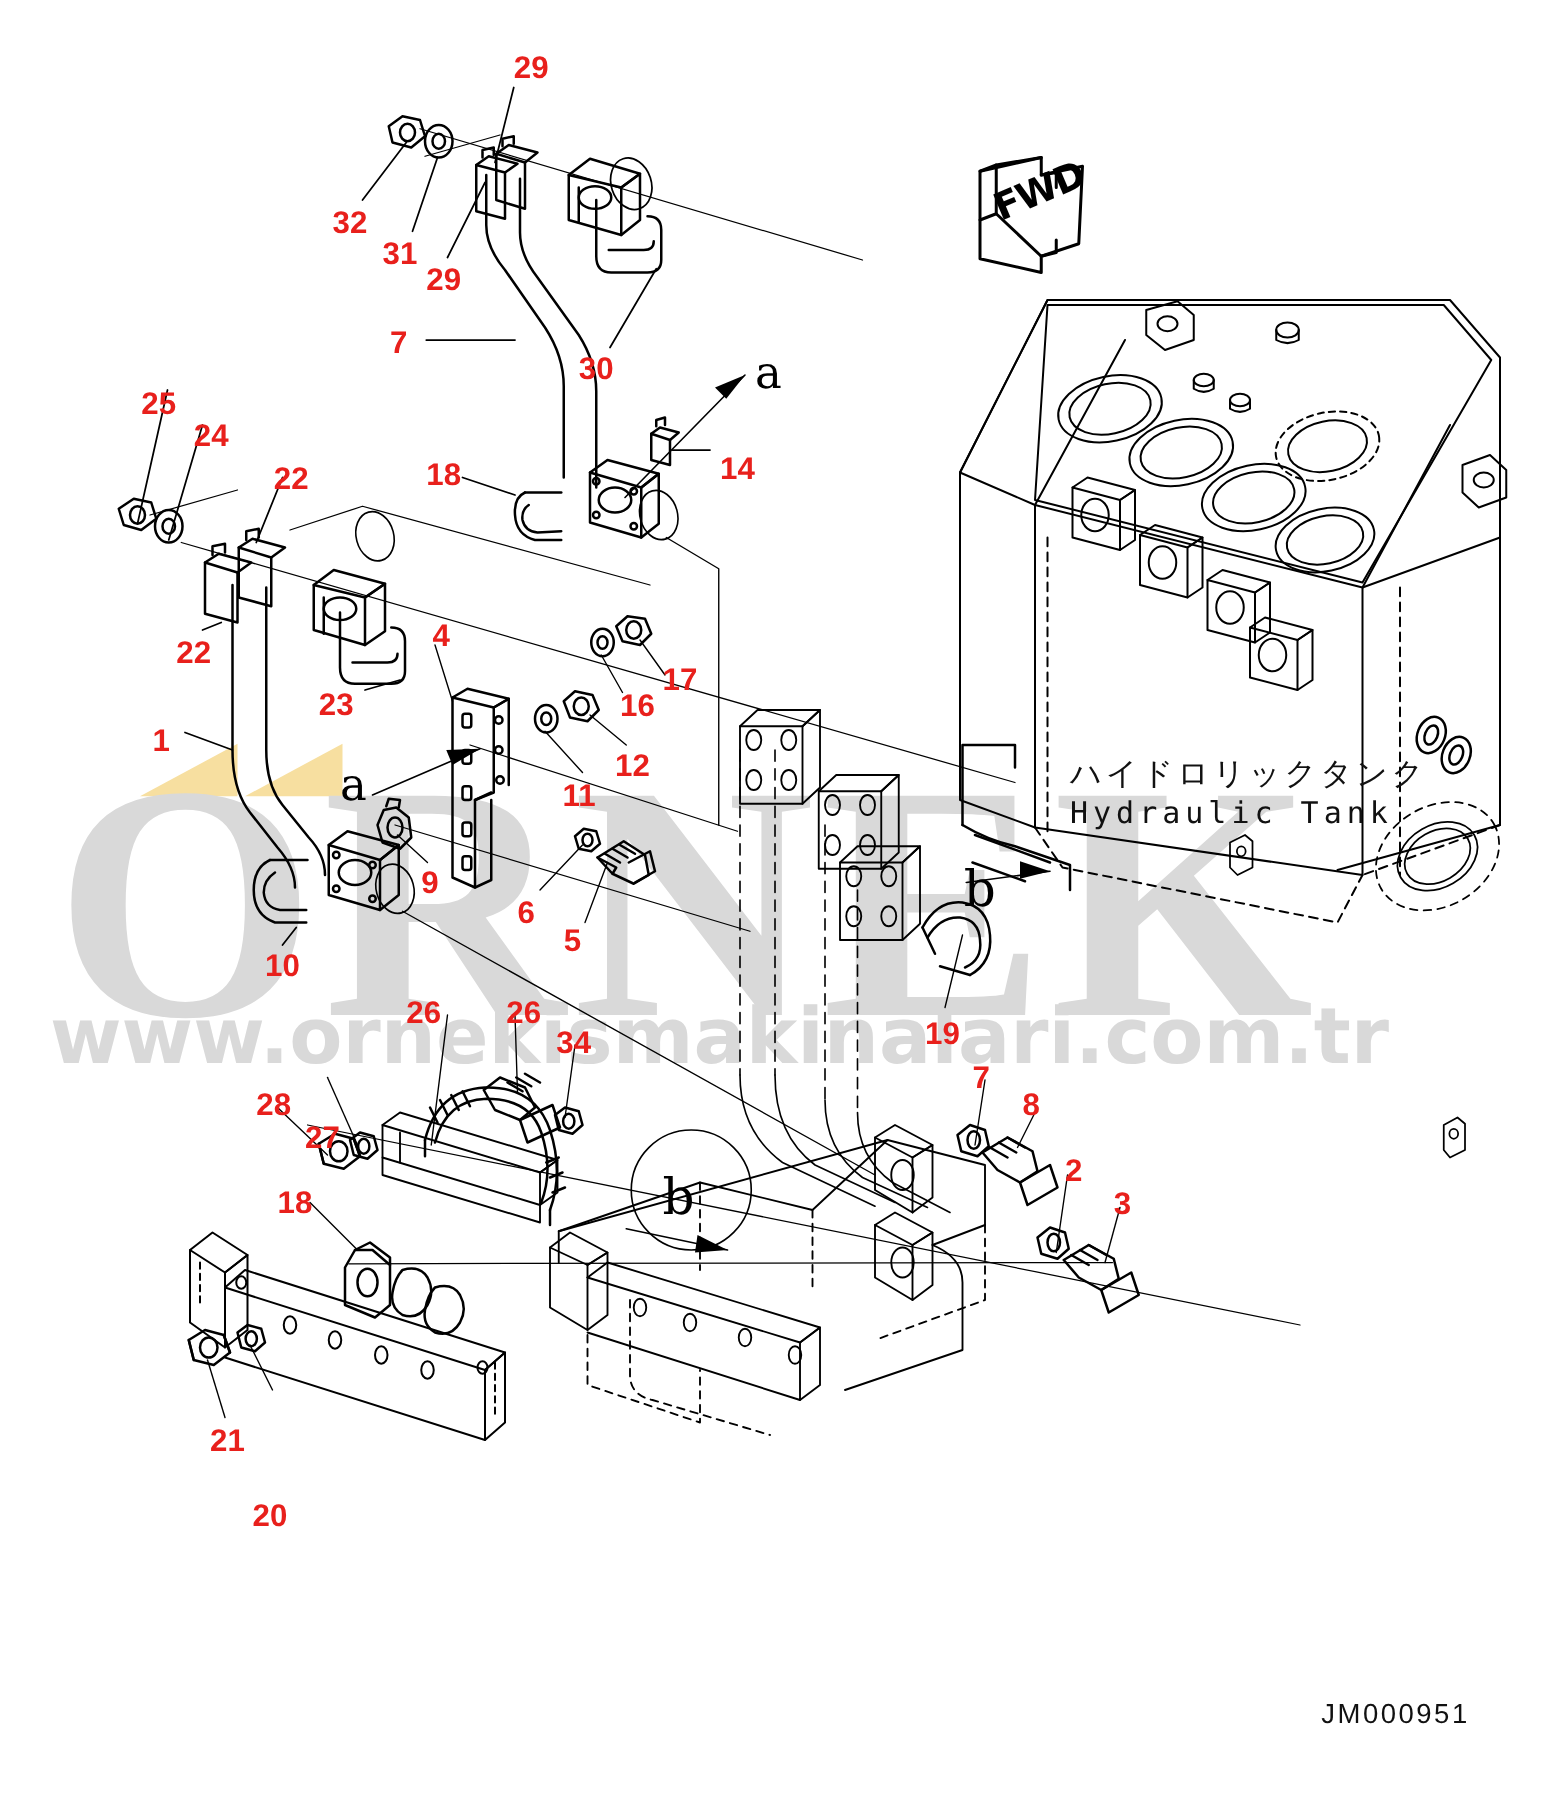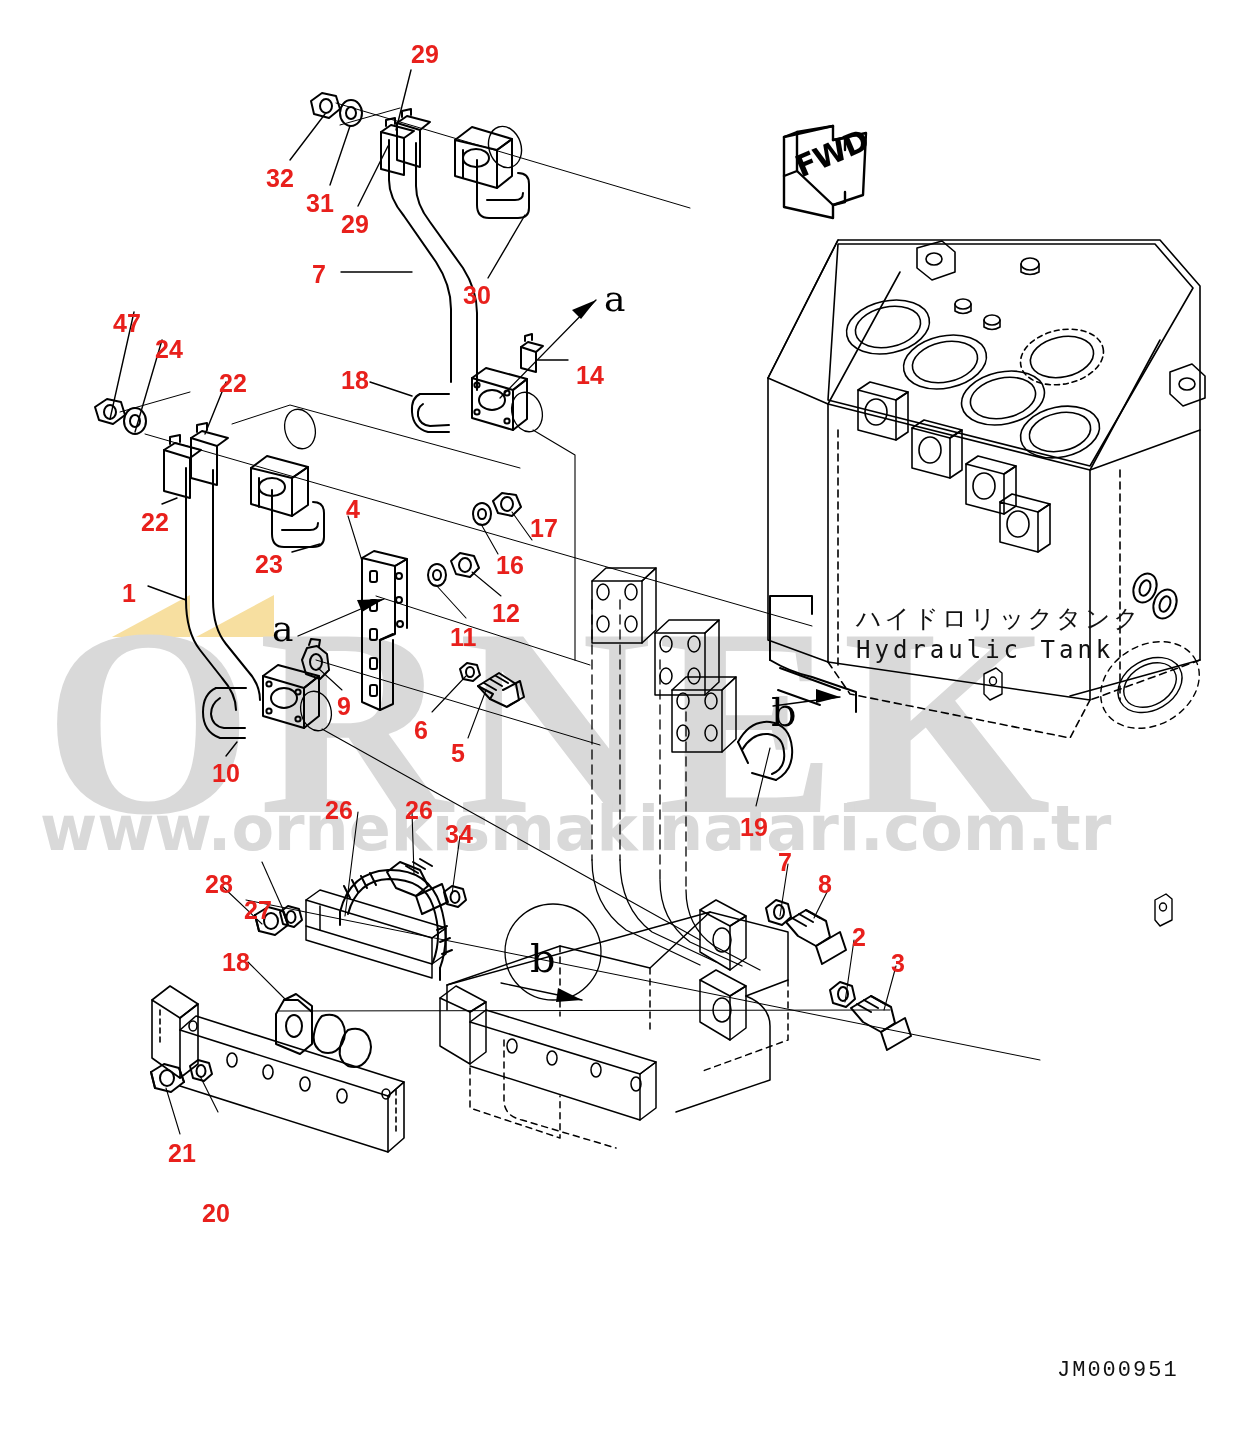--- a/index.html
+++ b/index.html
@@ -21,21 +21,21 @@
   .sect{position:absolute;color:#000;font-size:36px;font-family:"DejaVu Serif",serif;line-height:36px;}
   .sect-b{font-size:40px;}
 
   
   .cap-jp{position:absolute;left:856px;top:602px;font-size:25px;letter-spacing:3px;
           color:#111;font-family:"DejaVu Sans",sans-serif;white-space:nowrap;}
   .cap-en{position:absolute;left:856px;top:636px;font-size:24px;letter-spacing:4px;
           color:#111;font-family:"DejaVu Sans Mono",monospace;white-space:nowrap;}
 
   .code{position:absolute;left:1057px;top:1358px;font-size:22px;letter-spacing:2px;
-        color:#111;font-family:Liberation Mono, monospace;}
+        color:#111;font-family:Liberation Sans, sans-serif;}
 </style>
 </head>
 <body>
 
 <div id="stage">
 
   <div class="wm" style="left:112px;top:595px;width:0;height:0;border-left:78px solid transparent;border-bottom:42px solid #f7dfa0;"></div>
   <div class="wm" style="left:196px;top:595px;width:0;height:0;border-left:78px solid transparent;border-bottom:42px solid #f7dfa0;"></div>
 
   <div class="wm wm-ornek">ORNEK</div>
@@ -601,29 +601,29 @@
   <div class="sect" style="left:272px;top:611px;">a</div>
   <div class="sect sect-b" style="left:771px;top:694px;">b</div>
   <div class="sect sect-b" style="left:530px;top:940px;">b</div>
 
   <div class="num" style="left:411px;top:42px;">29</div>
   <div class="num" style="left:266px;top:166px;">32</div>
   <div class="num" style="left:306px;top:191px;">31</div>
   <div class="num" style="left:341px;top:212px;">29</div>
   <div class="num" style="left:312px;top:262px;">7</div>
   <div class="num" style="left:463px;top:283px;">30</div>
-  <div class="num" style="left:113px;top:311px;">47</div>
+  <div class="num" style="left:113px;top:311px;">25</div>
   <div class="num" style="left:155px;top:337px;">24</div>
   <div class="num" style="left:219px;top:371px;">22</div>
   <div class="num" style="left:341px;top:368px;">18</div>
   <div class="num" style="left:576px;top:363px;">14</div>
   <div class="num" style="left:141px;top:510px;">22</div>
   <div class="num" style="left:255px;top:552px;">23</div>
   <div class="num" style="left:346px;top:497px;">4</div>
-  <div class="num" style="left:530px;top:516px;">17</div>
+  <div class="num" style="left:530px;top:532px;">17</div>
   <div class="num" style="left:496px;top:553px;">16</div>
   <div class="num" style="left:492px;top:601px;">12</div>
   <div class="num" style="left:450px;top:625px;">11</div>
   <div class="num" style="left:122px;top:581px;">1</div>
   <div class="num" style="left:337px;top:694px;">9</div>
   <div class="num" style="left:414px;top:718px;">6</div>
   <div class="num" style="left:451px;top:741px;">5</div>
   <div class="num" style="left:212px;top:761px;">10</div>
   <div class="num" style="left:325px;top:798px;">26</div>
   <div class="num" style="left:405px;top:798px;">26</div>

